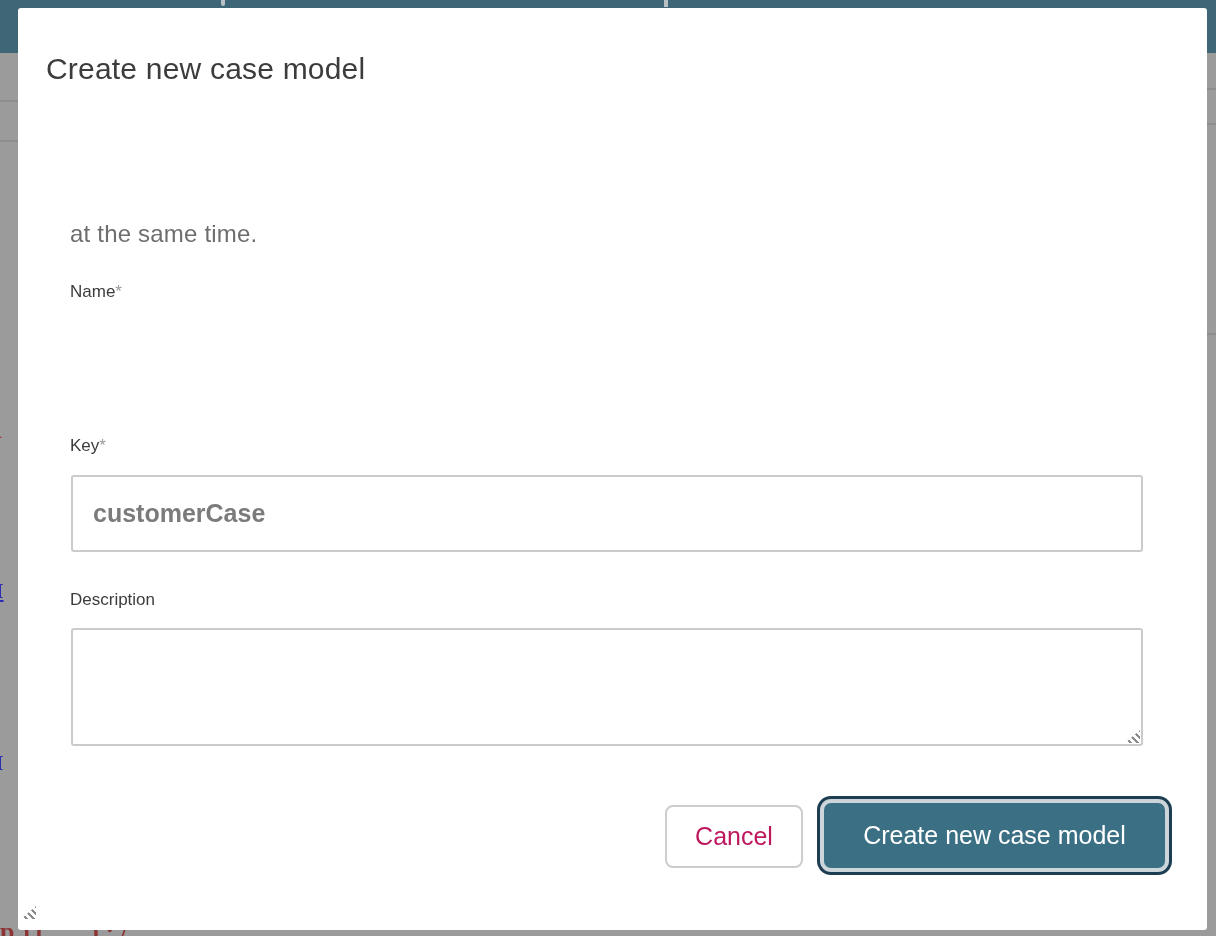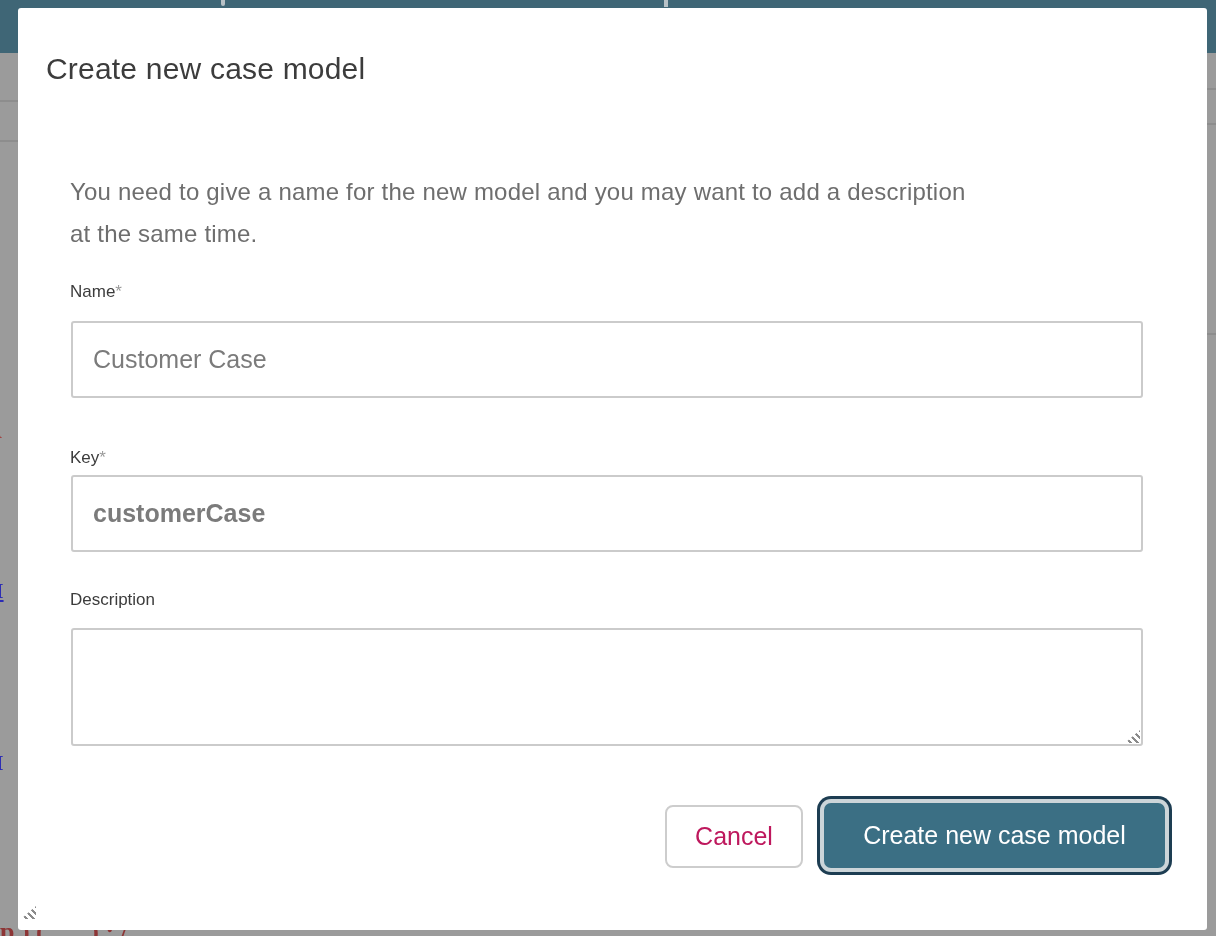--- a/index.html
+++ b/index.html
@@ -24,21 +24,21 @@
   
   .modal { position:absolute; left:18px; top:8px; width:1189px; height:922px;
            background:#ffffff; border-radius:3px; z-index:10;padding-left:13px; }
   .modal-title { position:absolute; left:28px; top:44px; font-size:30px; color:#3c3c3c;
                  letter-spacing:0.2px; }
   .modal-intro { position:absolute; left:52px; top:163px; width:1080px; font-size:24px;
                  line-height:42px; color:#6e6e6e; letter-spacing:0.2px; }
   .field-label { position:absolute; left:52px; font-size:17px; color:#3c3c3c; }
   .req { color:#9a9a9a; }
   .lbl-name { top:274px; }
-  .lbl-key  { top:428px;margin-top:12px; }
+  .lbl-key  { top:428px; }
   .lbl-desc { top:582px; }
   .text-input { position:absolute; left:53px; width:1072px; height:77px;
                 border:2px solid #cbcbcb; border-radius:3px; padding:0 20px;
                 font-family:"Liberation Sans", sans-serif; font-size:25px; color:#7b7b7b;
                 background:#ffffff; outline:none; }
   .in-name { top:313px; }
   .in-key  { top:467px;font-weight:bold; }
   .desc-area { position:absolute; left:53px; top:620px; width:1072px; height:118px;
                border:2px solid #cbcbcb; border-radius:3px; padding:10px 20px;
                font-family:"Liberation Sans", sans-serif; font-size:25px; color:#555;
@@ -77,26 +77,25 @@
       <span class="frag" style="left: -5px; top: 580px; color: rgb(43, 43, 181); font-size: 22px; text-decoration: underline;">I</span>
       <span class="frag" style="left: -5px; top: 752px; color: rgb(43, 43, 181); font-size: 22px;">I</span>
     </div>
   <span class="frag-r" style="left:0; top:919px;">p )   (  . . . ) ;   /</span>
 </div>
 
 <div class="modal">
   <div class="modal-title">Create new case model</div>
 
   <div class="modal-intro">
-    <span>You need to give a name for the new model and you may want to add a description</span><br>
+    <br>
     <span>at the same time.</span>
   </div>
 
   <div class="field-label lbl-name"><span>Name</span><span class="req">*</span></div>
-  <input class="text-input in-name" type="text" value="Customer Case" style="">
 
   <div class="field-label lbl-key"><span>Key</span><span class="req">*</span></div>
   <input class="text-input in-key" type="text" value="customerCase" style="">
 
   <div class="field-label lbl-desc">Description</div>
   <textarea class="desc-area" style=""></textarea>
   <span class="grip grip-textarea"></span>
 
   <button class="btn-cancel">Cancel</button>
   <button class="btn-create">Create new case model</button>

